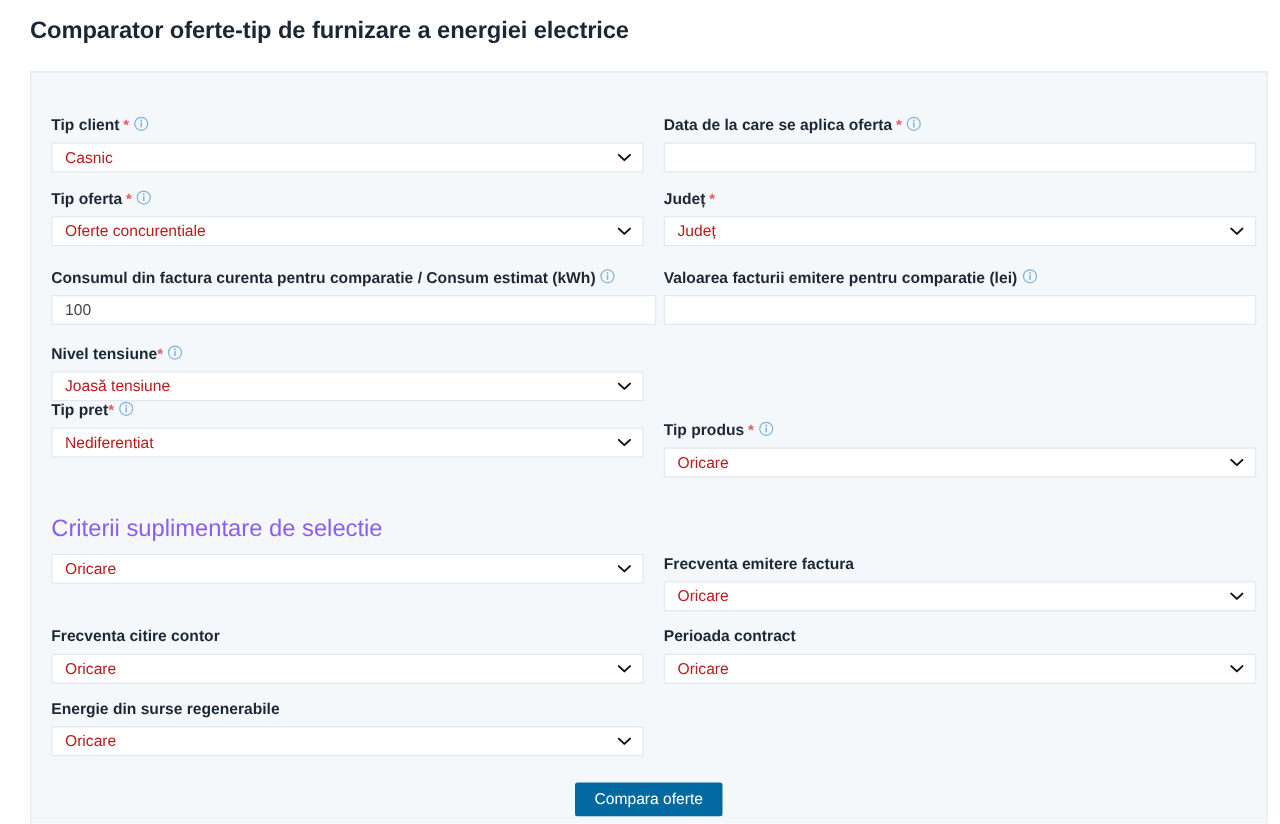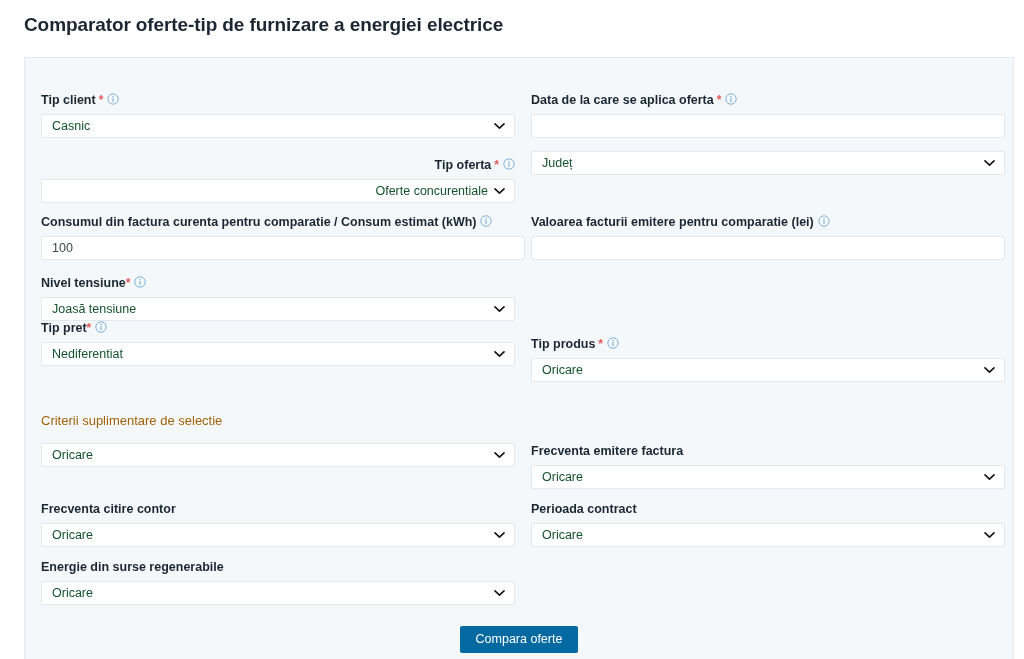--- a/index.html
+++ b/index.html
@@ -61,43 +61,43 @@
   .info-icon svg { display: block; }
 
   .ctl {
     position: relative;
     width: 474px;
     height: 24px;
     background: #ffffff;
     border: 1px solid #e3e8ee;
     border-radius: 1px;
     font-size: 12.5px;
-    color: #14532d;
+    color: #b91c1c;
     line-height: 22px;
     padding: 0 26px 0 10px;
     white-space: nowrap;
     overflow: hidden;
   }
   .ctl.input { padding-right: 4px; color: #40474f; }
   .ctl.wide { width: 484px; }
 
   .chev {
     position: absolute;
     right: 9px; top: 50%;
     transform: translateY(-50%);
     width: 11px; height: 7px;
   }
   .chev svg { display: block; }
 
   .section-title {
     position: absolute;
     left: 16px;
-    font-size: 13px;
+    font-size: 19px;
     font-weight: normal;
-    color: #a16207;
+    color: #8b5cf6;
     white-space: nowrap;
   }
 
   .submit-wrap {
     position: absolute;
     left: 0; right: 0;
     text-align: center;
   }
   .submit-btn {
     display: inline-block;
@@ -132,21 +132,21 @@
         <div class="ctl">
           <span>Casnic</span>
           <span class="chev">
               <svg width="11" height="7" viewBox="0 0 11 7">
                 <path d="M1 1.4 L5.5 5.6 L10 1.4" fill="none" stroke="#111111" stroke-width="1.6" stroke-linecap="round" stroke-linejoin="round"></path>
               </svg>
             </span>
         </div>
       </div>
 
-      <div class="field" style="top:99px;text-align:right;">
+      <div class="field" style="top:93px;">
         <span class="lbl"><span>Tip oferta</span><span class="req spaced">*</span><span class="info-icon"><svg width="12" height="12" viewBox="0 0 12 12">
                 <circle cx="6" cy="6" r="5.2" fill="none" stroke="#7fb3d9" stroke-width="1"></circle>
                 <circle cx="6" cy="3.4" r="0.75" fill="#7fb3d9"></circle>
                 <rect x="5.4" y="4.9" width="1.2" height="4" fill="#7fb3d9"></rect>
               </svg></span></span>
         <div class="ctl">
           <span>Oferte concurentiale</span>
           <span class="chev">
               <svg width="11" height="7" viewBox="0 0 11 7">
                 <path d="M1 1.4 L5.5 5.6 L10 1.4" fill="none" stroke="#111111" stroke-width="1.6" stroke-linecap="round" stroke-linejoin="round"></path>
@@ -242,20 +242,21 @@
                 <circle cx="6" cy="6" r="5.2" fill="none" stroke="#7fb3d9" stroke-width="1"></circle>
                 <circle cx="6" cy="3.4" r="0.75" fill="#7fb3d9"></circle>
                 <rect x="5.4" y="4.9" width="1.2" height="4" fill="#7fb3d9"></rect>
               </svg></span></span>
         <div class="ctl input">
           <span></span>
         </div>
       </div>
 
       <div class="field" style="top:93px;">
+        <span class="lbl"><span>Județ</span><span class="req spaced">*</span></span>
         <div class="ctl">
           <span>Județ</span>
           <span class="chev">
               <svg width="11" height="7" viewBox="0 0 11 7">
                 <path d="M1 1.4 L5.5 5.6 L10 1.4" fill="none" stroke="#111111" stroke-width="1.6" stroke-linecap="round" stroke-linejoin="round"></path>
               </svg>
             </span>
         </div>
       </div>
 

